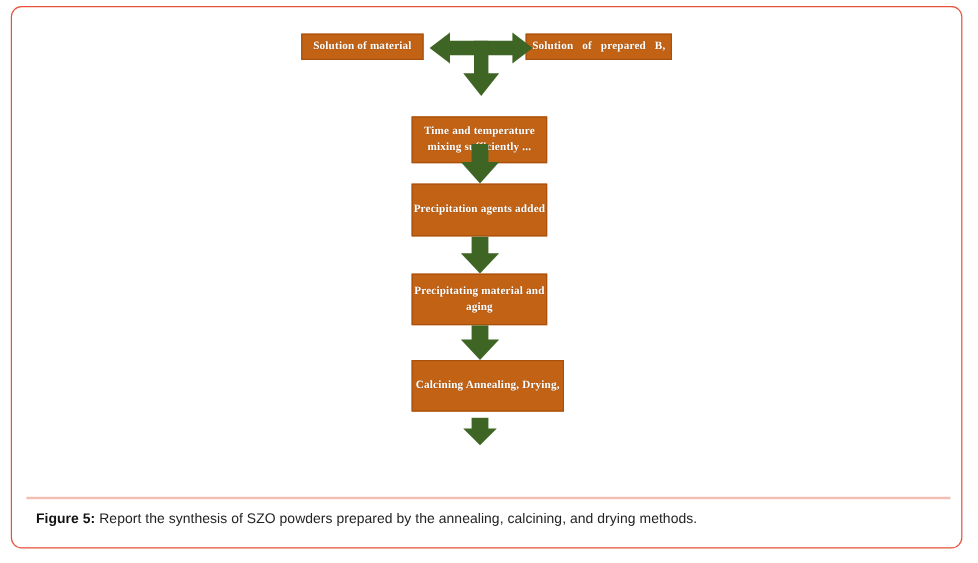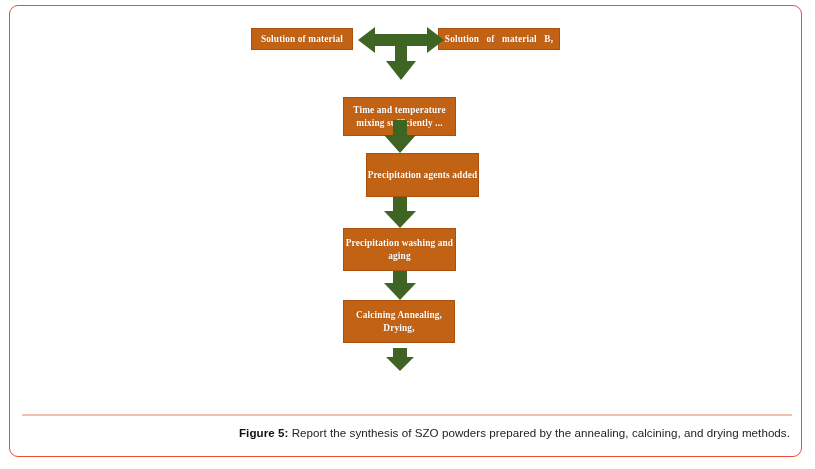--- a/index.html
+++ b/index.html
@@ -62,23 +62,23 @@
     letter-spacing: 0.15px;
     text-shadow: 0 0 1px rgba(0,0,0,0.28);
     padding: 0 0;
   }
   .node span { display: block; width: 100%; }
 
   
   #node-left   { left: 251px; top: 28px;  width: 102px; height: 22px; }
   #node-right  { left: 438px; top: 28px;  width: 122px; height: 22px; }
   #node-mix    { left: 343px; top: 97px;  width: 113px; height: 39px; }
-  #node-precip { left: 343px; top: 153px; width: 113px; height: 44px; margin-left: 23px; }
+  #node-precip { left: 343px; top: 153px; width: 113px; height: 44px; }
   #node-wash   { left: 343px; top: 228px; width: 113px; height: 43px; }
-  #node-calc   { left: 343px; top: 300px; width: 112px; height: 43px; }
+  #node-calc   { left: 343px; top: 300px; width: 127px; height: 43px; }
   #node-nano   { left: 343px; top: 371px; width: 113px; height: 23px; }
 
   
   #node-right span { word-spacing: 5px; }
 
   .arrow {
     position: absolute;
   }
   .arrow svg { display: block; }
 
@@ -93,39 +93,38 @@
   #caption {
     position: absolute;
     left: 30px;
     top: 425px;
     width: 760px;
     font-family: "Liberation Sans", "DejaVu Sans", sans-serif;
     font-size: 11.6px;
     line-height: 16px;
     color: #222222;
     letter-spacing: 0.05px;
-    text-align: right;
   }
   #caption b { font-weight: bold; color: #111111; }
 </style>
 </head>
 <body>
 
 <div id="page">
 
   <div id="frame"></div>
 
   <div id="diagram">
 
     <div class="node" id="node-left">
       <span>Solution of material</span>
     </div>
 
     <div class="node" id="node-right">
-      <span>Solution of material B,</span>
+      <span>Solution of prepared B,</span>
     </div>
 
     <div class="arrow" id="arrow-tri">
       <svg width="86" height="58" viewBox="0 0 86 58" xmlns="http://www.w3.org/2000/svg">
         <g fill="#3f6524">
 
           <polygon points="0,17 17,4 17,11 43,11 43,23 17,23 17,30"></polygon>
 
           <polygon points="86,17 69,4 69,11 43,11 43,23 69,23 69,30"></polygon>
 
@@ -156,21 +155,21 @@
     <div class="arrow" id="arrow-2">
       <svg width="36" height="32" viewBox="0 0 36 32" xmlns="http://www.w3.org/2000/svg">
         <g fill="#3f6524">
           <rect x="11" y="0" width="14" height="16"></rect>
           <polygon points="18,31 2,14 34,14"></polygon>
         </g>
       </svg>
     </div>
 
     <div class="node" id="node-wash">
-      <span>Precipitation washing and aging</span>
+      <span>Precipitating material and aging</span>
     </div>
 
     <div class="arrow" id="arrow-3">
       <svg width="36" height="30" viewBox="0 0 36 30" xmlns="http://www.w3.org/2000/svg">
         <g fill="#3f6524">
           <rect x="11" y="0" width="14" height="14"></rect>
           <polygon points="18,29 2,12 34,12"></polygon>
         </g>
       </svg>
     </div>

